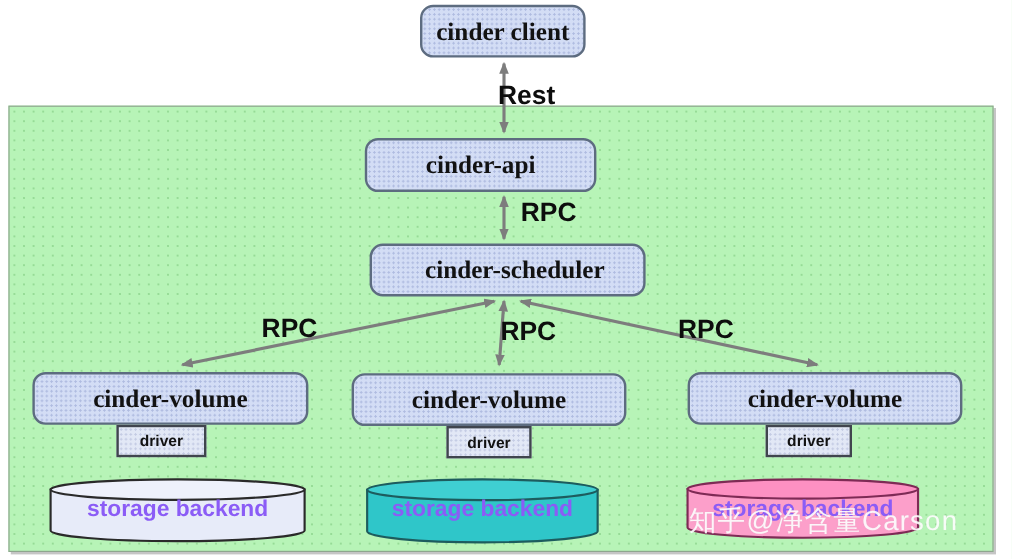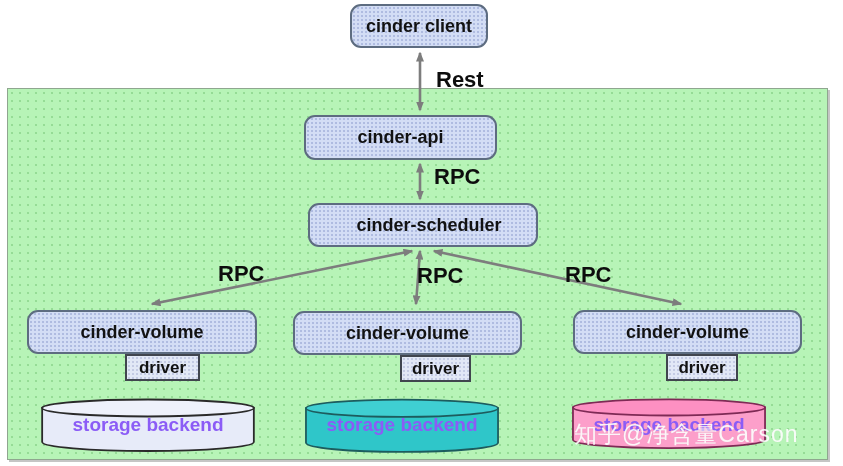--- a/index.html
+++ b/index.html
@@ -14,29 +14,29 @@
     background-size:8px 8px;
     border:1px solid #8fa68f;
     box-shadow:2px 2px 0 rgba(150,150,150,0.55);
   }
   .node{
     position:absolute;display:flex;align-items:center;justify-content:center;
     background-color:#d3ddf5;
     background-image:radial-gradient(rgba(140,155,205,0.5) 1px, transparent 1.1px);
     background-size:4px 4px;
     border:2px solid #5d6c80;border-radius:11px;
-    font-size:18px;font-weight:bold;color:#121212;box-sizing:border-box;
+    font-size:21px;font-weight:bold;color:#121212;box-sizing:border-box;font-family:Liberation Serif, serif;
   }
   .driver{
     position:absolute;display:flex;align-items:center;justify-content:center;
     background-color:#e2e8f6;
     background-image:radial-gradient(rgba(150,160,200,0.4) 1px, transparent 1.1px);
     background-size:4px 4px;
     border:2px solid #40454e;
-    font-size:17px;font-weight:bold;color:#121212;box-sizing:border-box;margin-left:28px;
+    font-size:13px;font-weight:bold;color:#121212;box-sizing:border-box;
   }
   .edge-label{
     position:absolute;font-size:22px;font-weight:bold;color:#0d0d0d;white-space:nowrap;
   }
   .cyl{position:absolute;}
   .cyl svg{position:absolute;left:0;top:0;width:100%;height:100%;}
   .cyl-label{
     position:absolute;left:0;right:0;top:16px;text-align:center;
     font-size:19px;font-weight:bold;color:#8b5cf6;
   }
@@ -67,21 +67,21 @@
       <line x1="420" y1="53" x2="420" y2="110" marker-start="url(#ah-start)" marker-end="url(#ah-end)"></line>
       <line x1="420" y1="164" x2="420" y2="199" marker-start="url(#ah-start)" marker-end="url(#ah-end)"></line>
       <line x1="420" y1="251" x2="416" y2="304" marker-start="url(#ah-start)" marker-end="url(#ah-end)"></line>
       <line x1="412" y1="251" x2="152" y2="304" marker-start="url(#ah-start)" marker-end="url(#ah-end)"></line>
       <line x1="434" y1="251" x2="681" y2="304" marker-start="url(#ah-start)" marker-end="url(#ah-end)"></line>
     </g>
   </svg>
 
   <div class="node" style="left:350px;top:4px;width:138px;height:44px;">cinder client</div>
 
-  <div class="edge-label" style="left:436px;top:67px;">Rest</div>
+  <div class="edge-label" style="left:415px;top:67px;">Rest</div>
 
   <div class="node" style="left:304px;top:115px;width:193px;height:45px;">cinder-api</div>
 
   <div class="edge-label" style="left:434px;top:164px;">RPC</div>
 
   <div class="node" style="left:308px;top:203px;width:230px;height:44px;padding-left:12px;">cinder-scheduler</div>
 
   <div class="edge-label" style="left:218px;top:261px;">RPC</div>
   <div class="edge-label" style="left:417px;top:263px;">RPC</div>
   <div class="edge-label" style="left:565px;top:262px;">RPC</div>

